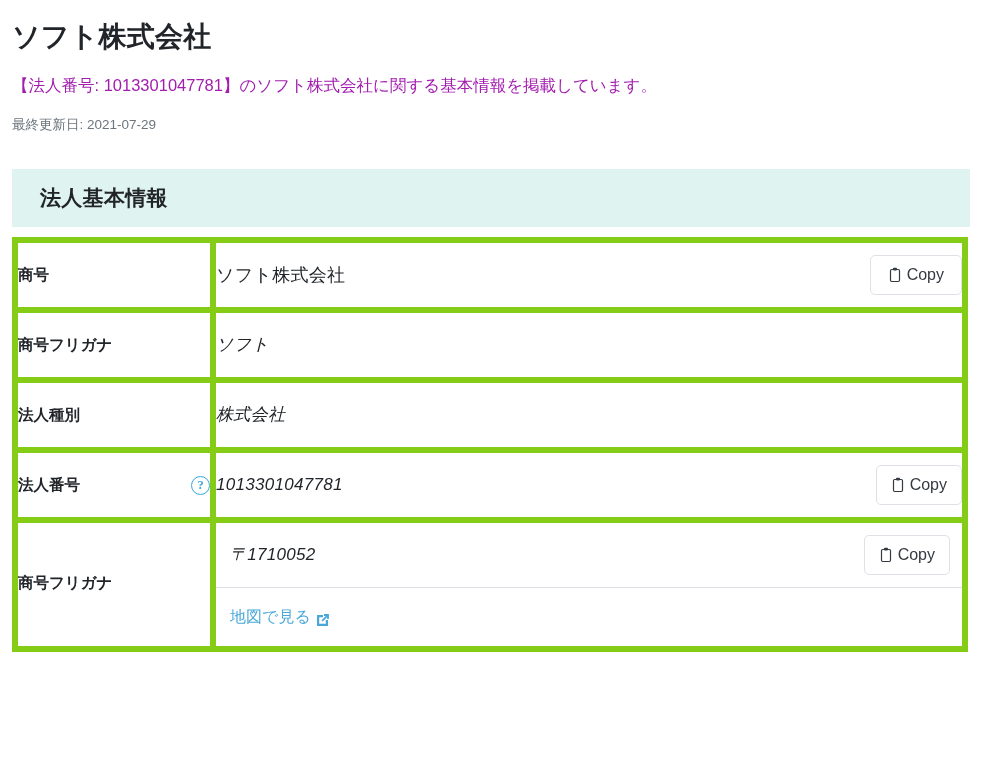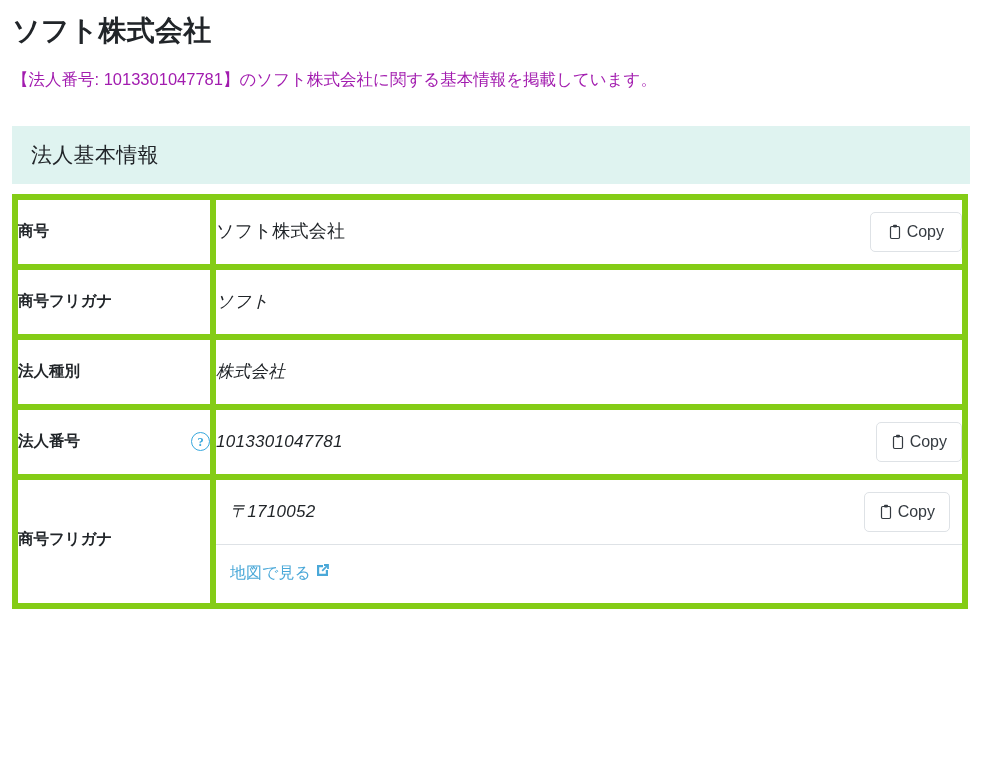--- a/index.html
+++ b/index.html
@@ -12,21 +12,21 @@
   body {
     width: 982px;
     height: 762px;
     overflow: hidden;
     font-family: "Liberation Sans", "DejaVu Sans", sans-serif;
     color: #212529;
     -webkit-font-smoothing: antialiased;
   }
 
   .page {
-    padding: 2px 12px;
+    padding: 8px 12px;
   }
 
   
   .page-title {
     font-size: 28px;
     font-weight: bold;
     line-height: 1.2;
     color: #212529;
     margin: 0;
     padding: 12px 0 0 0;
@@ -52,23 +52,23 @@
   
   .section-bar {
     margin-top: 34px;
     background: #dff3f0;
     height: 58px;
     display: flex;
     align-items: center;
     padding-left: 16px;
   }
   .section-bar h2 {
-    margin: 3px;
+    margin: 12px;
     font-size: 21px;
-    font-weight: normal;
+    font-weight: bold;
     color: #212529;
     letter-spacing: 0.3px;
   }
 
   
   .info-table {
     width: 956px;
     border-collapse: collapse;
     table-layout: fixed;
     margin-top: 10px;
@@ -179,41 +179,42 @@
     display: inline-block;
     width: 14px;
     height: 16px;
     flex: 0 0 14px;
   }
   .copy-icon svg { display: block; width: 14px; height: 16px; }
 
   
   .map-link {
     display: inline-flex;
-    align-items: flex-start;
+    align-items: flex-end;
     gap: 4px;
     color: #4aa8d8;
     font-size: 16px;
     text-decoration: none;
     cursor: pointer;
   }
   .ext-icon { display: inline-block; width: 15px; height: 15px; }
   .ext-icon svg { display: block; width: 15px; height: 15px; }
 
   .nowrap { white-space: nowrap; }
 </style>
 </head>
 <body>
 
 <div class="page">
 
   <h1 class="page-title">ソフト株式会社</h1>
 
   <p class="page-lead">【法人番号: 1013301047781】のソフト株式会社に関する基本情報を掲載しています。</p>
 
+  <p class="page-updated">最終更新日: 2021-07-29</p>
 
   <div class="section-bar">
     <h2>法人基本情報</h2>
   </div>
 
   <table class="info-table">
     <tbody>
 
       <tr>
         <td class="lbl-cell">

